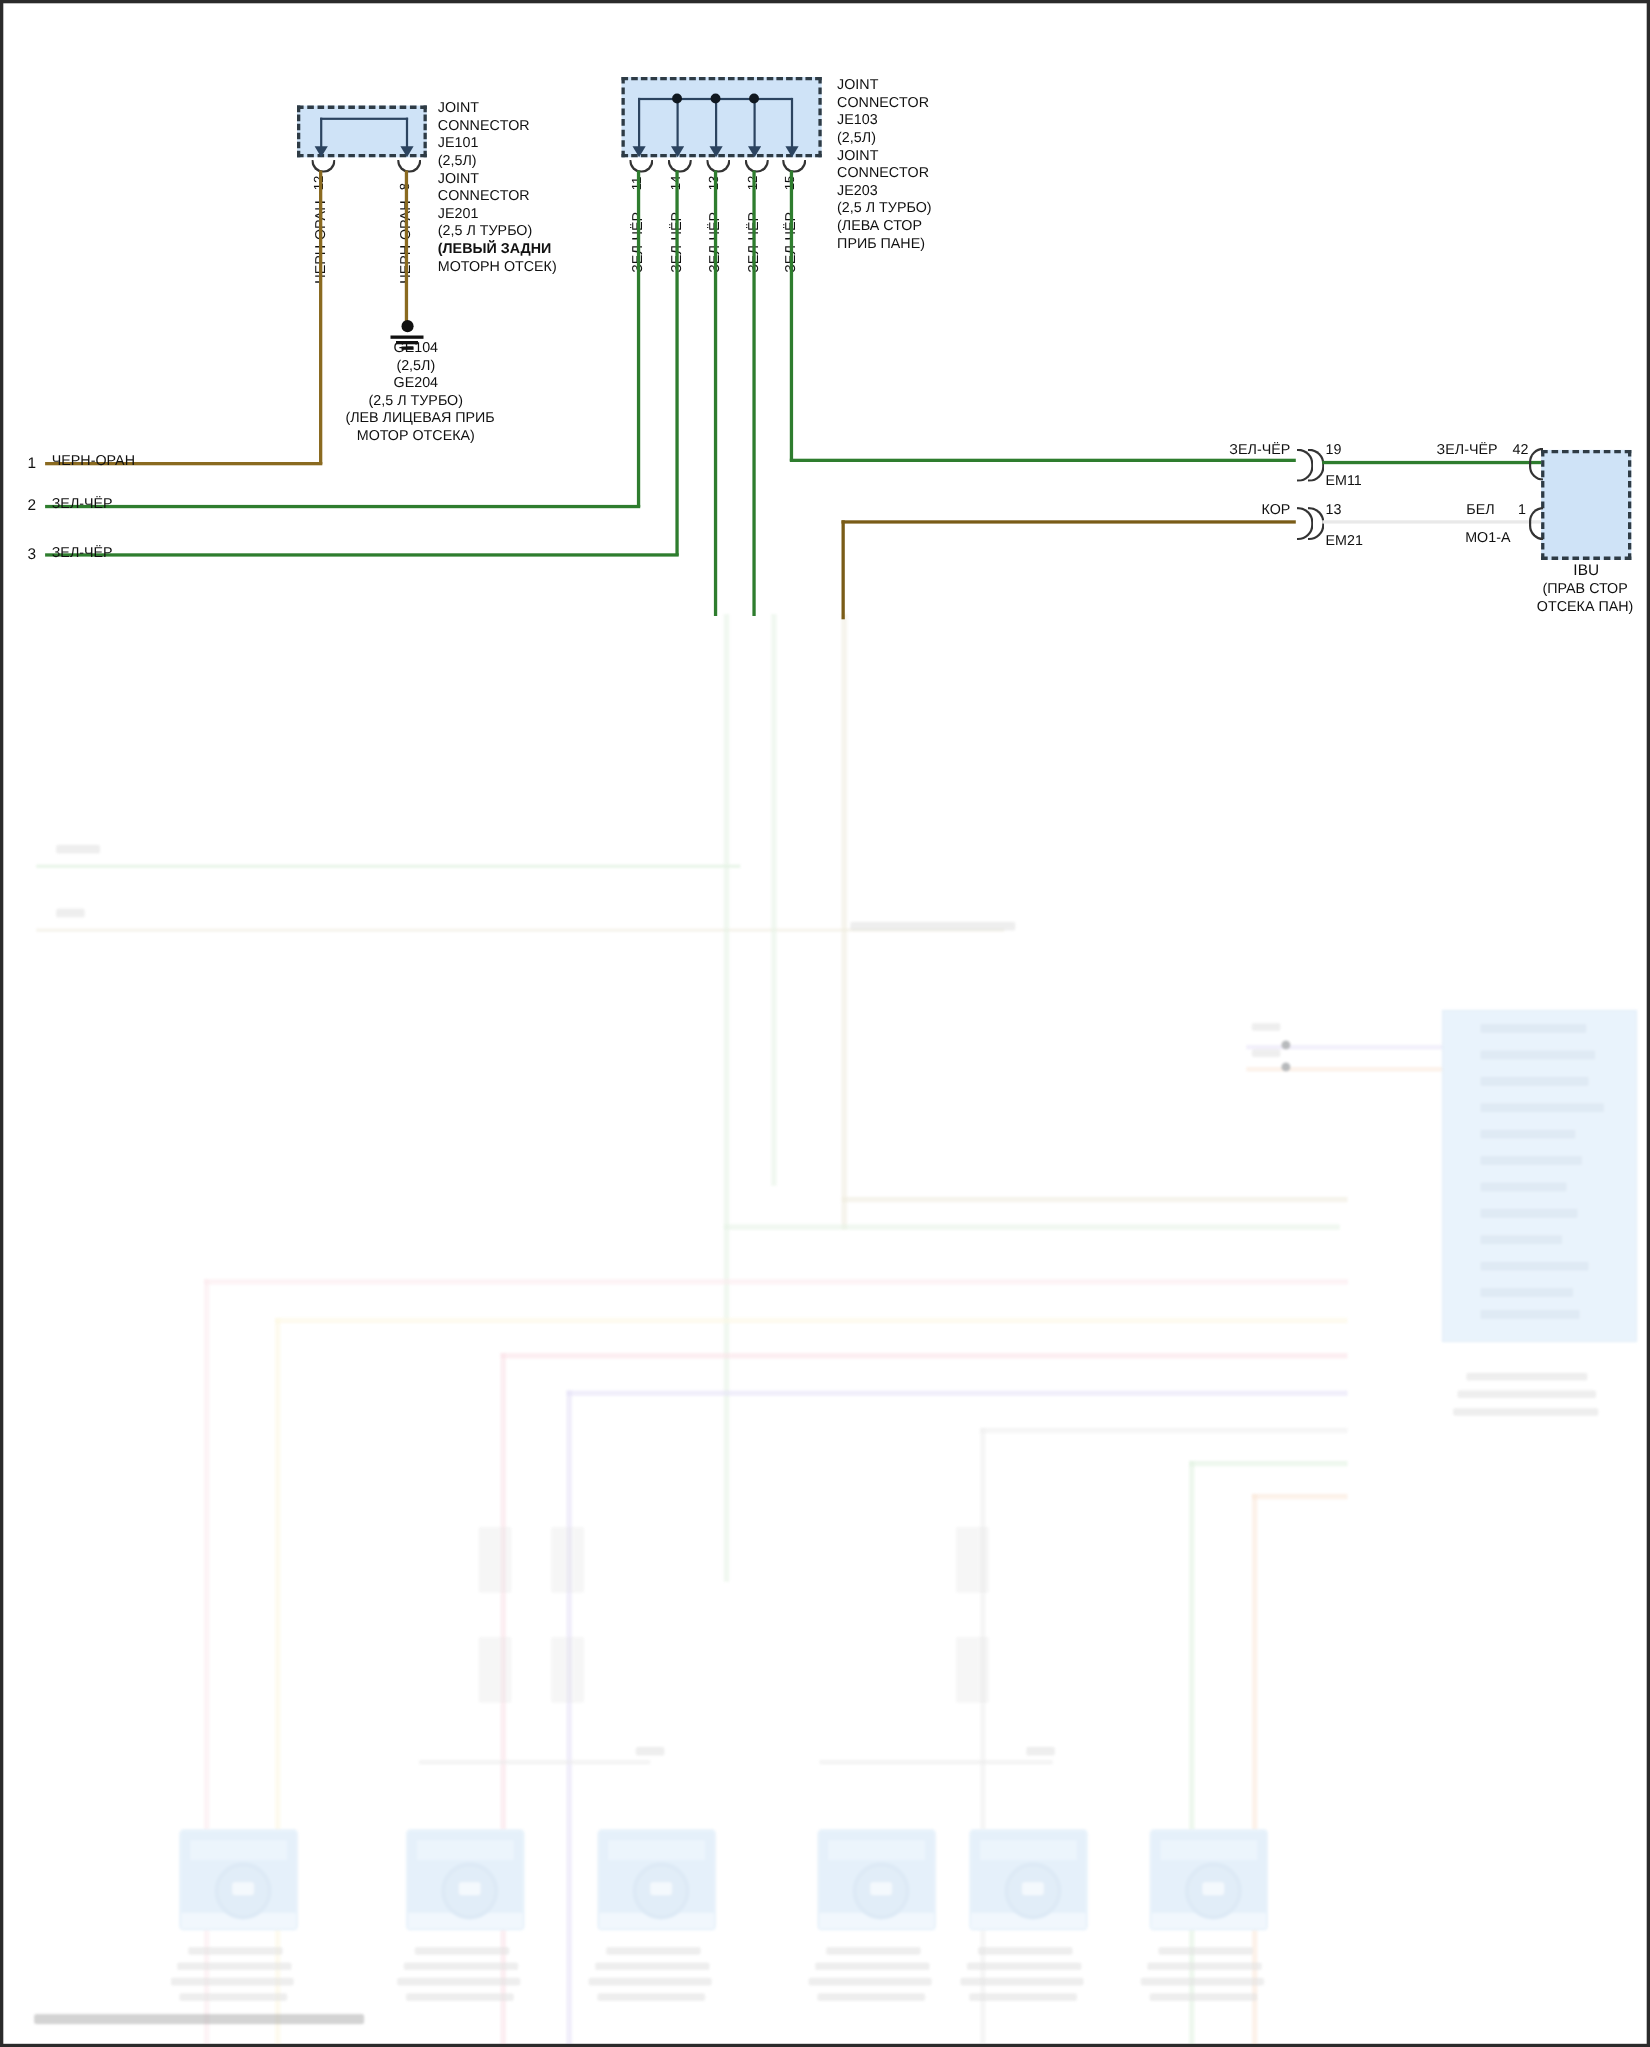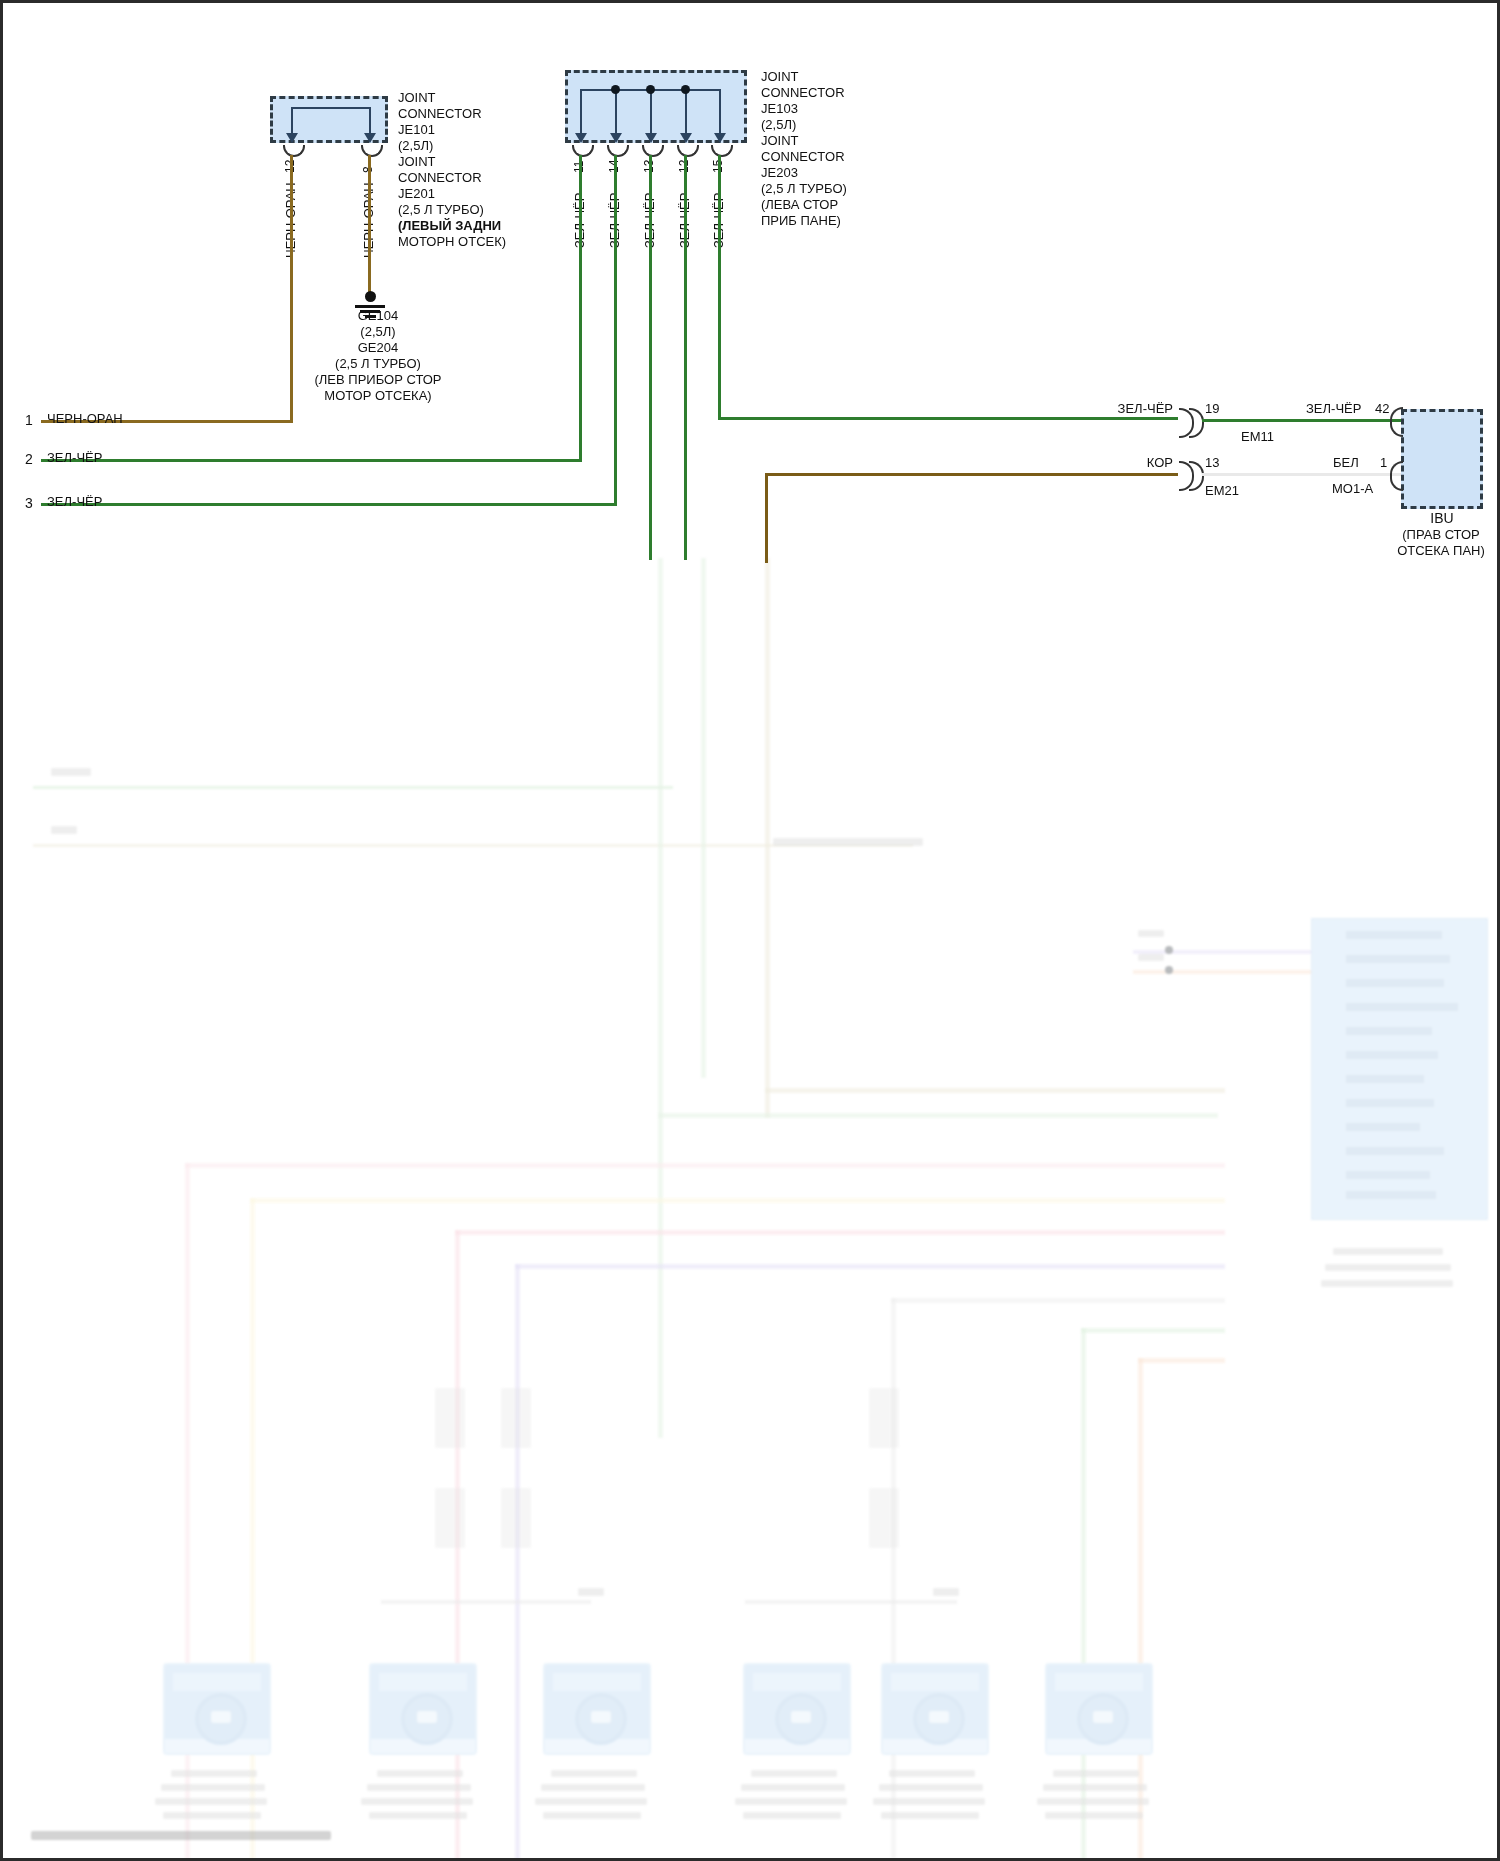--- a/index.html
+++ b/index.html
@@ -254,21 +254,21 @@
     <i style="width:11px;height:11px;border-radius:50%;"></i>
     <i style="width:30px;height:3px;margin-top:3px;"></i>
     <i style="width:20px;height:3px;margin-top:2px;"></i>
     <i style="width:11px;height:3px;margin-top:2px;"></i>
   </div>
 
   <div class="txt" style="left:345px;top:305px;text-align:center;width:60px;">GE104</div>
   <div class="txt" style="left:350px;top:321px;text-align:center;width:50px;">(2,5Л)</div>
   <div class="txt" style="left:345px;top:337px;text-align:center;width:60px;">GE204</div>
   <div class="txt" style="left:327px;top:353px;text-align:center;width:96px;">(2,5 Л ТУРБО)</div>
-  <div class="txt" style="left:311px;top:369px;text-align:center;width:128px;">(ЛЕВ ПРИБОР СТОР</div>
+  <div class="txt" style="left:311px;top:369px;text-align:center;width:128px;">(ЛЕВ ЛИЦЕВАЯ ПРИБ</div>
   <div class="txt" style="left:318px;top:385px;text-align:center;width:114px;">МОТОР ОТСЕКА)</div>
 
   <div class="jbox" style="left:562px;top:67px;width:182px;height:73px;"></div>
   <div class="jline h" style="left:577px;top:86px;width:140px;"></div>
   <div class="jline v" style="left:577px;top:86px;height:48px;"></div>
   <div class="jline v" style="left:612px;top:86px;height:48px;"></div>
   <div class="jline v" style="left:647px;top:86px;height:48px;"></div>
   <div class="jline v" style="left:682px;top:86px;height:48px;"></div>
   <div class="jline v" style="left:716px;top:86px;height:48px;"></div>
   <div class="jdot" style="left:608px;top:82px;"></div>
@@ -335,21 +335,21 @@
   <div class="txt" style="left:44px;top:491px;">ЗЕЛ-ЧЁР</div>
 
   <div class="ibox" style="left:1398px;top:406px;width:82px;height:100px;"></div>
 
   <div class="splice" style="left:1176px;top:405px;"></div>
   <div class="splice" style="left:1186px;top:405px;"></div>
   <div class="wire h" style="left:1199px;top:416px;width:199px;"></div>
 
   <div class="txt" style="left:1170px;top:398px;transform:translateX(-100%);">ЗЕЛ-ЧЁР</div>
   <div class="txt" style="left:1202px;top:398px;">19</div>
-  <div class="txt" style="left:1238px;top:426px;">EM11</div>
+  <div class="txt" style="left:1202px;top:426px;">EM11</div>
   <div class="txt" style="left:1303px;top:398px;">ЗЕЛ-ЧЁР</div>
   <div class="txt" style="left:1372px;top:398px;">42</div>
   <div class="sockR" style="left:1387px;top:404px;"></div>
 
   <div class="splice" style="left:1176px;top:458px;"></div>
   <div class="splice" style="left:1186px;top:458px;"></div>
   <div class="wire h white" style="left:1199px;top:470px;width:199px;"></div>
 
   <div class="txt" style="left:1170px;top:452px;transform:translateX(-100%);">КОР</div>
   <div class="txt" style="left:1202px;top:452px;">13</div>

